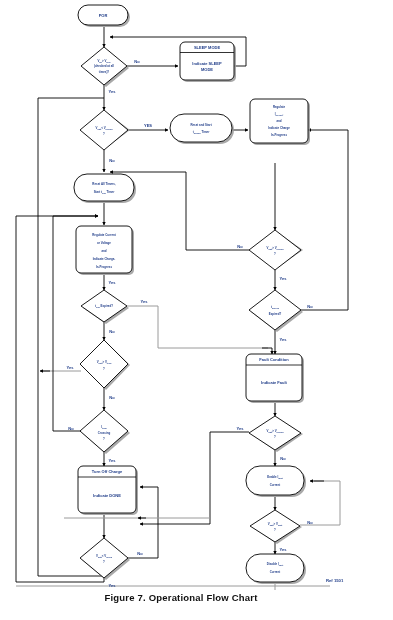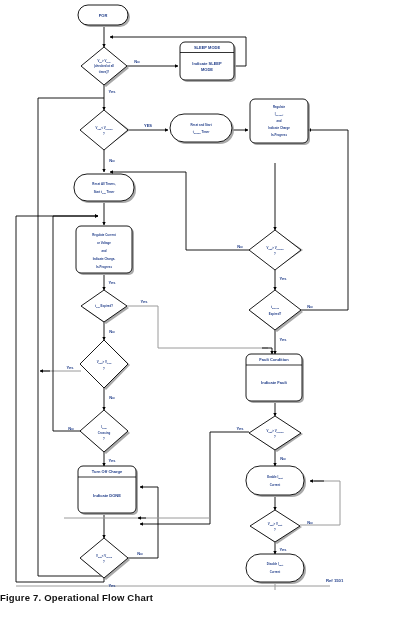--- a/index.html
+++ b/index.html
@@ -63,21 +63,21 @@
     stroke: #9a9a9a;
     stroke-width: 1.0;
     fill: none;
   }
   .divider { stroke: #000000; stroke-width: 0.8; }
   .caption {
     position: absolute;
     left: 0;
     top: 592px;
     width: 362px;
-    text-align: left;
+    text-align: center;
     font-family: "Liberation Sans", sans-serif;
     font-size: 9.5px;
     font-weight: bold;
     color: #111111;
     letter-spacing: 0.2px;
   }
   .refnote {
     position: absolute;
     left: 326px;
     top: 578px;

